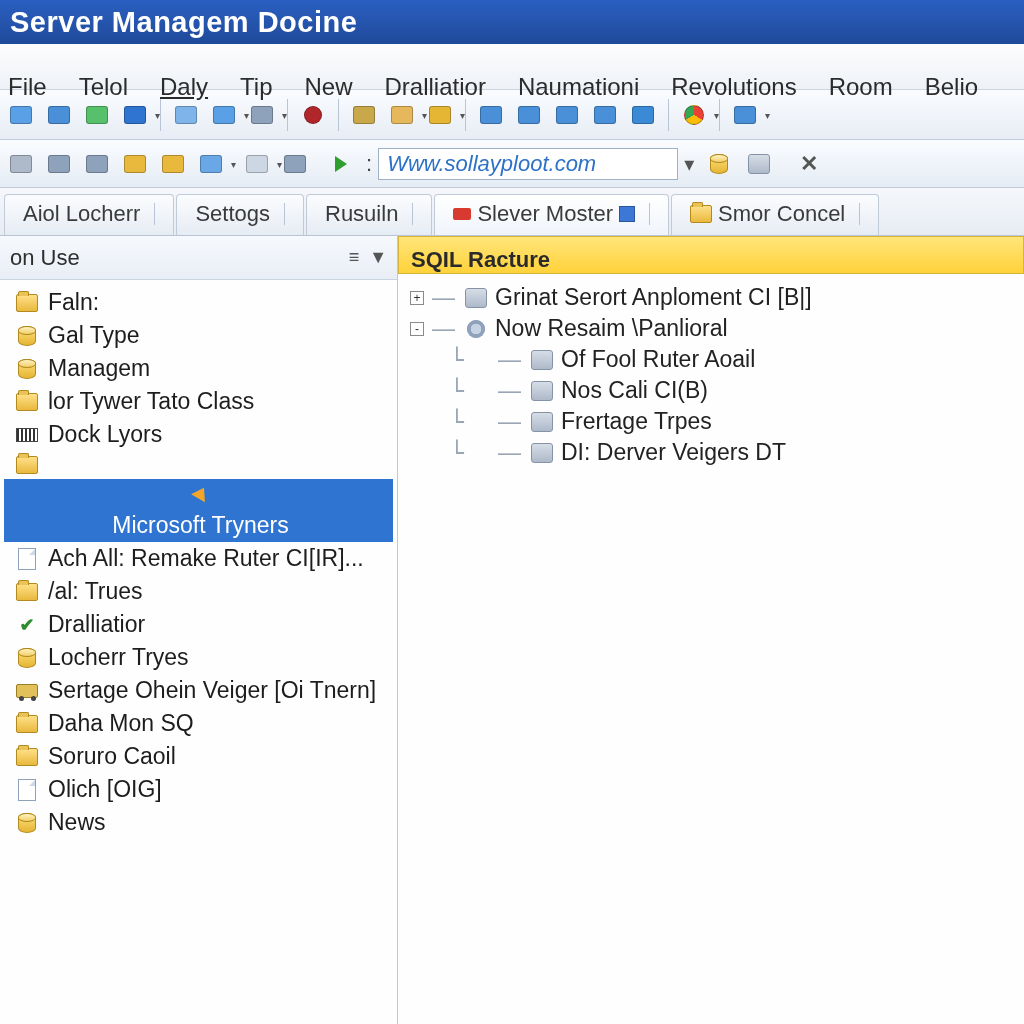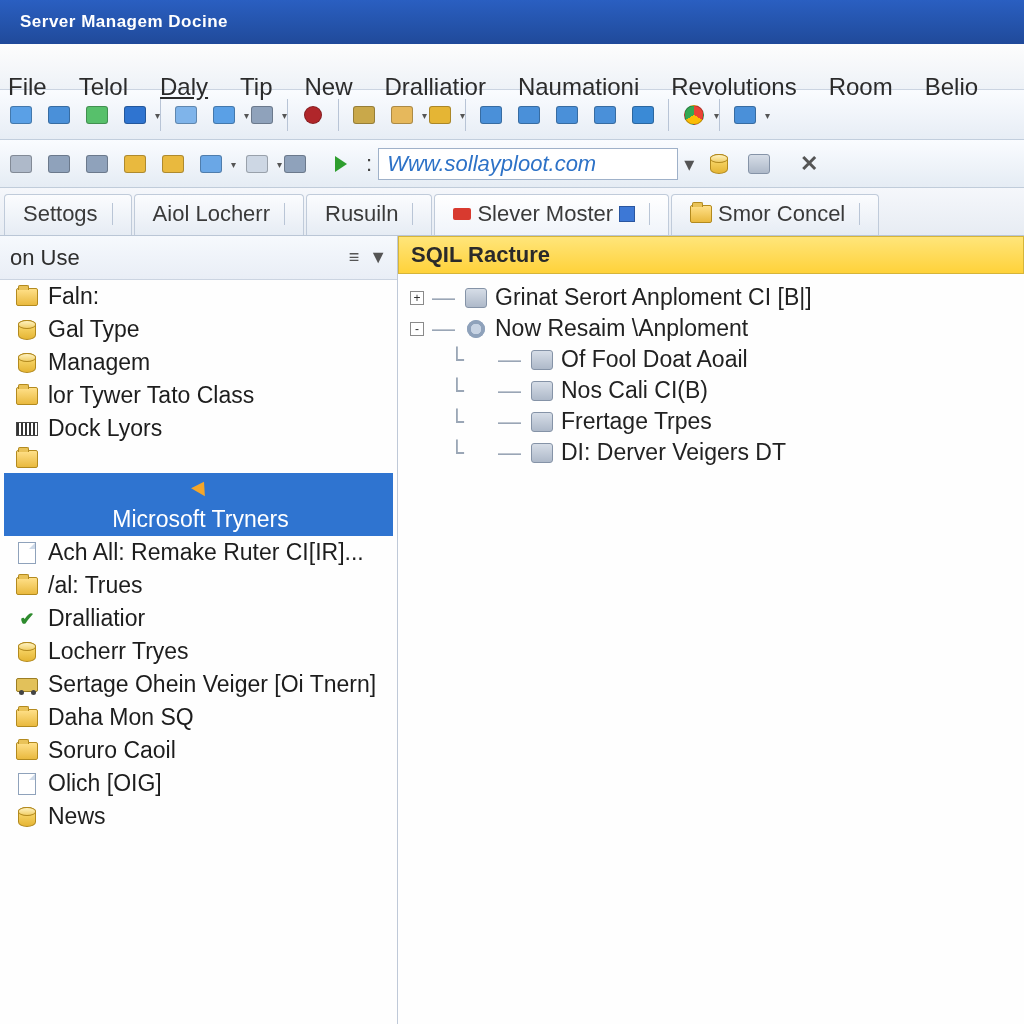--- a/index.html
+++ b/index.html
@@ -1,41 +1,41 @@
 <!DOCTYPE html>
 <html><head>
 <meta charset="utf-8">
 <style>
   * { box-sizing: border-box; margin: 0; padding: 0; }
   html, body { width: 1024px; height: 1024px; overflow: hidden; font-family: "Segoe UI", Tahoma, sans-serif; font-size: 20px; background: #e9eef5; }
-  .titlebar { height: 44px; background: linear-gradient(#2a5fc1, #204a9a); color: #fff; display: flex; align-items: center; padding: 0 20px; font-size: 17px; font-weight: 600; letter-spacing: .5px; }
+  .titlebar { height: 44px; background: linear-gradient(#2a5fc1, #204a9a); color: #fff; display: flex; align-items: center; padding: 0 10px; font-size: 29px; font-weight: 600; letter-spacing: .5px; }
   .menubar { height: 46px; background: linear-gradient(#fdfdfd, #eef2f7); border-bottom: 1px solid #cbd4e1; display: flex; align-items: center; padding: 0 8px; gap: 32px; font-size: 24px; color: #2b2b2b; }
   .menubar .menu-item { cursor: default; margin-top: 40px; }
   .menubar .menu-item.underline { text-decoration: underline; }
   .toolbar { height: 50px; background: linear-gradient(#fafcff, #e7edf5); border-bottom: 1px solid #c2cedd; display: flex; align-items: center; padding: 0 6px; gap: 8px; }
   .toolbar .sep { width: 1px; height: 32px; background: #b8c4d6; margin: 0 2px; }
   .tb-btn { width: 30px; height: 30px; display: inline-flex; align-items: center; justify-content: center; border-radius: 3px; position: relative; }
   .tb-btn.dd::after { content: "▾"; font-size: 10px; color: #555; position: absolute; right: -10px; top: 10px; }
   .addrbar { height: 48px; background: linear-gradient(#fafcff, #e5ecf4); border-bottom: 1px solid #c0ccda; display: flex; align-items: center; padding: 0 6px; gap: 10px; }
   .addr-input { flex: 0 0 auto; display: flex; align-items: center; gap: 6px; }
   .addr-field { min-width: 300px; height: 32px; border: 1px solid #9fb1c9; background: #fff; display: flex; align-items: center; padding: 0 8px; color: #2d72c7; font-size: 22px; font-style: italic; }
   .tabstrip { height: 48px; background: linear-gradient(#f5f7fb, #e7ecf3); border-bottom: 1px solid #bac6d6; display: flex; align-items: flex-end; padding: 0 4px; gap: 2px; font-size: 22px; color: #3a3a3a; }
   .tab { padding: 6px 18px 8px; border: 1px solid #c0cbda; border-bottom: none; background: linear-gradient(#fbfcfe,#e6ecf4); position: relative; display: flex; align-items: center; gap: 6px; border-radius: 4px 4px 0 0; }
   .tab .vsep { width:1px; height:22px; background:#b9c5d6; margin-left:8px; }
   .tab.active { background: linear-gradient(#ffffff,#f0f4fa); }
   .content { display: flex; height: calc(1024px - 44px - 46px - 50px - 48px - 48px); }
   .left-pane { width: 398px; border-right: 1px solid #bfc9d8; background: #fefefe; display: flex; flex-direction: column; }
   .left-header { height: 44px; border-bottom: 1px solid #cbd4e1; display: flex; align-items: center; justify-content: space-between; padding: 0 10px; background: linear-gradient(#f6f9fd,#e9eef6); font-size: 22px; color: #2e2e2e; }
   .left-header .controls { display:flex; gap:10px; font-size:18px; color:#555; }
-  .tree { flex: 1; overflow: auto; padding: 0 4px; }
+  .tree { flex: 1; overflow: auto; padding: 6px 4px; }
   .tree-item { display: flex; align-items: center; gap: 8px; padding: 3px 6px 3px 10px; font-size: 23px; color: #1d1d1d; white-space: nowrap; }
   .tree-item.selected { background: #2f74d0; color: #fff; flex-direction: column; }
   .tree-item .ic { width: 26px; height: 22px; display:inline-flex; align-items:center; justify-content:center; }
   .right-pane { flex: 1; background: #fefefe; display: flex; flex-direction: column; }
-  .right-header { height: 38px; background: linear-gradient(#ffe57a,#ffd23a); border: 1px solid #d6b53a; display: flex; align-items: center; padding: 0 12px; font-weight: 700; font-size: 22px; color: #2a2a2a; }
+  .right-header { height: 38px; background: linear-gradient(#ffe57a,#ffd23a); border: 1px solid #d6b53a; display: flex; align-items: flex-end; padding: 0 12px; font-weight: 700; font-size: 22px; color: #2a2a2a; }
   .right-tree { padding: 8px 6px; font-size: 23px; color: #222; }
   .rt-row { display: flex; align-items: center; gap: 6px; padding: 2px 0; }
   .rt-indent { display:inline-block; }
   .expander { width: 14px; height: 14px; border: 1px solid #8a8a8a; display: inline-flex; align-items: center; justify-content: center; font-size: 12px; line-height: 1; color: #333; background:#fff; }
   .node-ic { width: 26px; height: 22px; display:inline-flex; align-items:center; justify-content:center; }
   .conn { color:#9aa6b6; display:inline-block; width:26px; text-align:center; font-family:monospace; }
   .pill { display:inline-block; width:20px; height:12px; border-radius:3px; }
   .ico-folder { width:22px; height:18px; background: linear-gradient(#ffe089,#e9b93e); border:1px solid #b38a1e; border-radius:2px; position:relative; }
   .ico-folder::before { content:""; position:absolute; top:-4px; left:1px; width:9px; height:4px; background:#e9c258; border:1px solid #b38a1e; border-bottom:none; border-radius:2px 2px 0 0; }
   .ico-db { width:18px; height:20px; background: linear-gradient(#ffe27d,#e5b534); border:1px solid #b38a1e; border-radius:9px/5px; position:relative; }
@@ -183,25 +183,25 @@
       <span class="ico-gray"></span>
     </span>
   <span class="sep"></span>
   <span class="tb-btn">
       <span class="x-ic">✕</span>
     </span>
 </div>
 
 <div class="tabstrip" id="tabstrip">
     <div class="tab">
+      <span>Aiol Locherr</span>
+      <span class="vsep"></span>
+    </div>
+    <div class="tab">
       <span>Settogs</span>
-      <span class="vsep"></span>
-    </div>
-    <div class="tab">
-      <span>Aiol Locherr</span>
       <span class="vsep"></span>
     </div>
     <div class="tab">
       <span>Rusuiln</span>
       <span class="vsep"></span>
     </div>
     <div class="tab active">
       <span class="ico-redtag"></span>
       <span>Slever Moster</span>
       <span class="ico-bluetag"></span>
@@ -335,31 +335,31 @@
           </span>
           <span>Grinat Serort Anploment CI [B|]</span>
         </div>
         <div class="rt-row">
           <span class="rt-indent" style="width: 0px;"></span>
           <span class="expander">-</span>
           <span style="color: rgb(154, 166, 182); margin: 0px 2px;">—</span>
           <span class="node-ic">
             <span class="ico-gear"></span>
           </span>
-          <span>Now Resaim \Anploment</span>
+          <span>Now Resaim \Panlioral</span>
         </div>
         <div class="rt-row">
           <span class="rt-indent" style="width: 34px;"></span>
           <span class="conn">└</span>
           <span style="width: 14px; display: inline-block;"></span>
           <span style="color: rgb(154, 166, 182); margin: 0px 2px;">—</span>
           <span class="node-ic">
             <span class="ico-gray"></span>
           </span>
-          <span>Of Fool Doat Aoail</span>
+          <span>Of Fool Ruter Aoail</span>
         </div>
         <div class="rt-row">
           <span class="rt-indent" style="width: 34px;"></span>
           <span class="conn">└</span>
           <span style="width: 14px; display: inline-block;"></span>
           <span style="color: rgb(154, 166, 182); margin: 0px 2px;">—</span>
           <span class="node-ic">
             <span class="ico-gray"></span>
           </span>
           <span>Nos Cali CI(B)</span>

